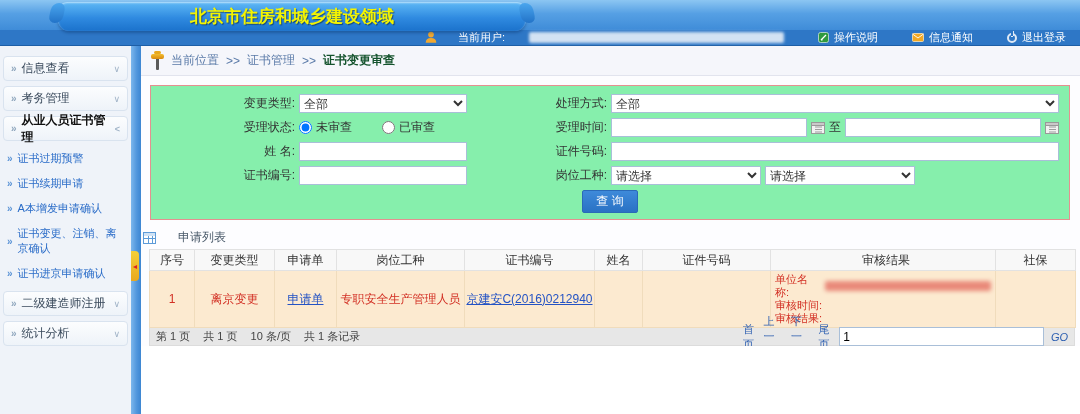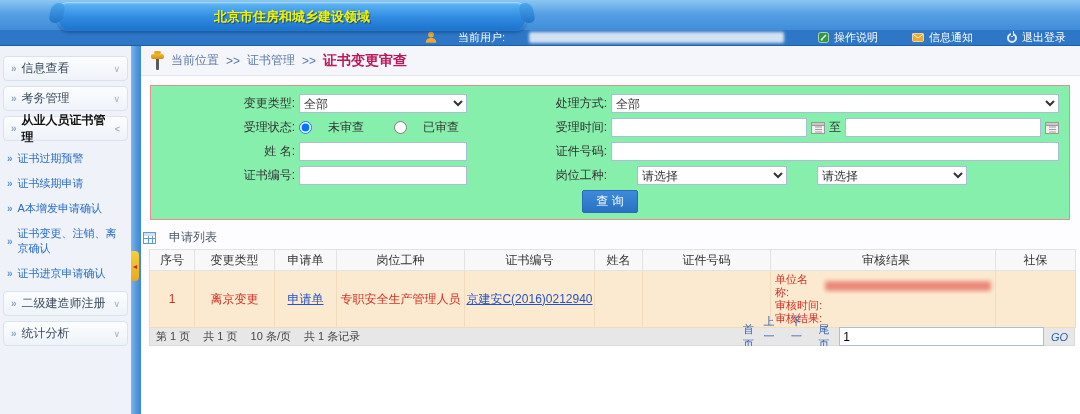--- a/index.html
+++ b/index.html
@@ -9,21 +9,21 @@
   
   .topbar { height:30px; background:linear-gradient(180deg,#8cc6f2 0%,#56a0e4 45%,#3f8cd8 100%); position:relative; flex:0 0 auto; }
   .brand-tab { position:absolute; left:58px; top:2px; width:468px; height:29px;
     background:linear-gradient(180deg,#5fb9f6 0%,#2f8ae0 55%,#1b72cc 100%);
     border-radius:9px 9px 11px 11px; box-shadow:0 2px 3px rgba(0,40,90,.35), inset 0 1px 2px rgba(255,255,255,.6);
     display:flex; align-items:center; justify-content:center; gap:7px; }
   .brand-tab:before, .brand-tab:after { content:""; position:absolute; top:1px; width:14px; height:20px;
     background:linear-gradient(180deg,#4aa6ee,#2273c8); border-radius:8px; }
   .brand-tab:before { left:-8px; transform:skewX(-12deg); }
   .brand-tab:after  { right:-8px; transform:skewX(12deg); }
-  .title-prefix { color:#f4f400; font-weight:bold; font-size:13px; text-shadow:1px 1px 1px rgba(0,0,0,.45); position:relative; z-index:2;}
+  .title-prefix { color:#f4f400; font-weight:bold; font-size:17px; text-shadow:1px 1px 1px rgba(0,0,0,.45); position:relative; z-index:2;}
   .title-main   { color:#f4f400; font-weight:bold; font-size:19px; letter-spacing:1px; text-shadow:1px 1px 1px rgba(0,0,0,.45); position:relative; z-index:2;}
 
   .userbar { height:16px; background:#2e77c6; border-bottom:1px solid #1d5ea6; display:flex; align-items:center;
     color:#fff; font-size:11px; padding:0 14px; flex:0 0 auto; }
   .userbar .spacer { flex:1; }
   .user-group { display:flex; align-items:center; gap:20px; }
   .redact-user { width:255px; height:11px; margin-left:4px; background:rgba(240,244,250,.85); filter:blur(1.5px); border-radius:2px; }
   .topbtn { display:flex; align-items:center; gap:5px; margin-left:34px; cursor:pointer; white-space:nowrap; }
   .power-ico { width:10px; height:10px; border:2px solid #dfe9f5; border-radius:50%; position:relative; }
   .power-ico:after { content:""; position:absolute; left:2px; top:-4px; width:2px; height:5px; background:#2e77c6; box-shadow:1px 0 0 #dfe9f5,-1px 0 0 transparent; }
@@ -49,45 +49,45 @@
 
   
   .main { flex:1; background:#fdfdff; display:flex; flex-direction:column; min-width:0; }
 
   .breadcrumb { height:30px; background:#f5f6fb; border-bottom:1px solid #e2e4ee; display:flex; align-items:center; gap:7px;
     padding:0 10px; font-size:12px; color:#5a7aa8; flex:0 0 auto; }
   .signpost { width:13px; height:20px; position:relative; }
   .signpost .pole { position:absolute; left:5px; top:2px; width:3px; height:17px; background:#5a5a5a; border-radius:1px; }
   .signpost .bar  { position:absolute; left:0; top:3px; width:13px; height:5px; background:linear-gradient(180deg,#f6c càng0,#d98a10); background:linear-gradient(180deg,#f2bc2e,#d98a10); border-radius:2px; }
   .signpost .knob { position:absolute; left:3px; top:0; width:7px; height:3px; background:#e8a81e; border-radius:2px; }
-  .bc-current { color:#be185d; font-weight:bold; font-size:14px; }
+  .bc-current { color:#14532d; font-weight:bold; font-size:12px; }
 
   
   .search-panel { margin:9px 10px 4px 9px; border:1px solid #e59090; background:#86efac; padding:8px 10px 6px; flex:0 0 auto; }
   .form-cols { display:flex; gap:0; }
   .fcol { display:flex; flex-direction:column; gap:5px; }
   .fcol.left { width:465px; margin-left:72px; }
   .fcol.right { flex:1; margin-left:78px; }
   .frow { display:flex; align-items:center; min-height:19px; }
   .flabel { width:62px; text-align:right; font-size:12px; color:#333; margin-right:4px; white-space:nowrap; flex:0 0 auto; }
   .ffield { flex:1; display:flex; align-items:center; gap:4px; min-width:0; }
   select { height:19px; font-size:12px; border:1px solid #a9bfd8; background:#fff; color:#333; width:100%; font-family:inherit; }
-  select.half { width:150px;margin-left:26px; }
+  select.half { width:150px; }
   input[type=text] { height:19px; font-size:12px; border:1px solid #a9bfd8; background:#fff; width:100%; padding:0 3px; font-family:inherit; }
   input.datebox { width:196px; flex:0 1 auto; }
   .cal-ico { width:14px; height:13px; flex:0 0 auto; display:block; }
   .to-label { font-size:12px; color:#333; }
-  .radio-wrap { display:flex; align-items:center; gap:16px; font-size:12px; color:#333; }
+  .radio-wrap { display:flex; align-items:center; gap:4px; font-size:12px; color:#333; }
   .radio-wrap + .radio-wrap { margin-left:26px; }
   .btn-row { display:flex; justify-content:center; margin-top:5px; }
   .search-btn { background:linear-gradient(180deg,#3e8ada,#2a72c4); color:#fff; border:1px solid #2a6ab8; font-size:12px;
     padding:2px 13px; border-radius:2px; cursor:pointer; font-family:inherit; }
 
   
-  .list-title { display:flex; align-items:center; gap:13px; padding:5px 0 3px 2px; font-size:12px; color:#4a5a6a; flex:0 0 auto; }
+  .list-title { display:flex; align-items:center; gap:22px; padding:5px 0 3px 2px; font-size:12px; color:#4a5a6a; flex:0 0 auto; }
   .grid-ico { width:13px; height:12px; border:1px solid #5d9bd8; background:
       linear-gradient(#cfe2f5 0 0) 0 0/100% 3px no-repeat,
       linear-gradient(#5d9bd8 0 0) 0 5px/100% 1px no-repeat,
       linear-gradient(#5d9bd8 0 0) 4px 0/1px 100% no-repeat,
       linear-gradient(#5d9bd8 0 0) 8px 0/1px 100% no-repeat, #fff; }
 
   table.list { border-collapse:collapse; margin-left:8px; width:926px; font-size:12px; table-layout:fixed; flex:0 0 auto; }
   table.list th { background:#f8f8f8; border:1px solid #e2e2e2; height:21px; font-weight:normal; color:#333; }
   table.list th.al { text-align:center; padding-left:6px; }
   table.list td { background:#fcead0; border:1px solid #f0dcbc; height:44px; text-align:center; vertical-align:middle; }

